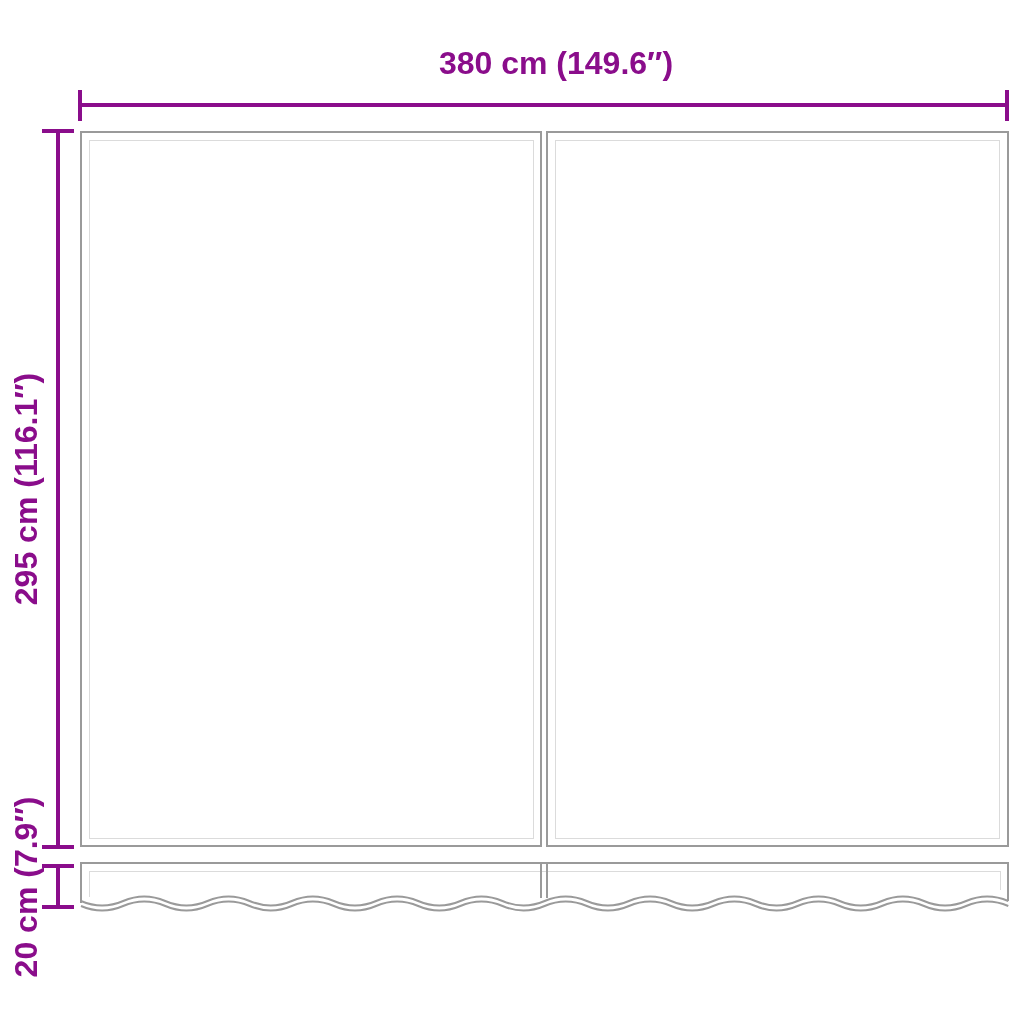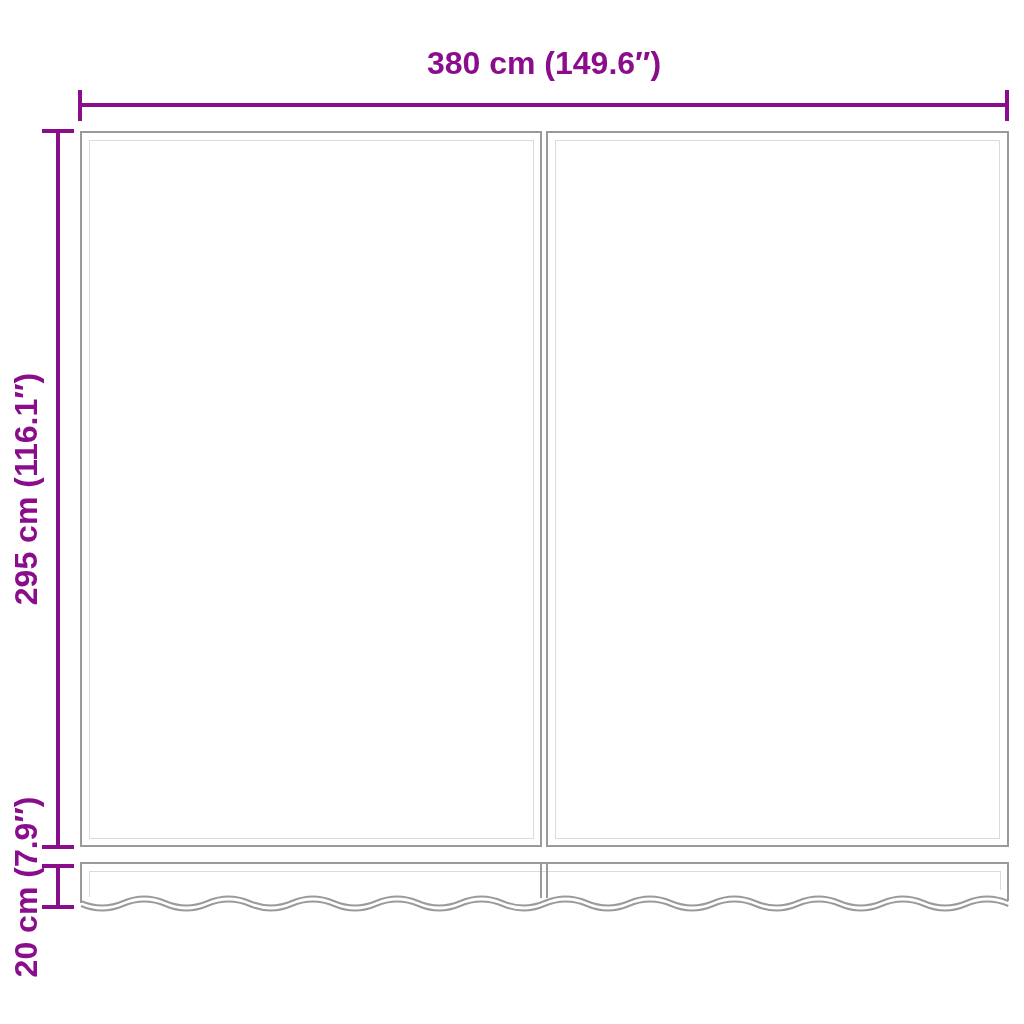--- a/index.html
+++ b/index.html
@@ -24,21 +24,21 @@
   .dim-label {
     position: absolute;
     color: var(--color-dimension);
     font-size: 32px;
     font-weight: bold;
     line-height: 34px;
     white-space: nowrap;
     text-align: center;
   }
   .dim-label.horizontal {
-    left: 80px;
+    left: 92px;
     width: 928px;
     top: 46px;
   }
   .dim-label.vertical {
     left: -124px;
     width: 300px;
     height: 34px;
     transform: rotate(-90deg);
   }
   .dim-label.v-height { top: 472px; }

